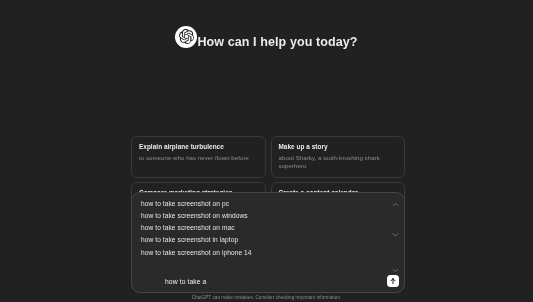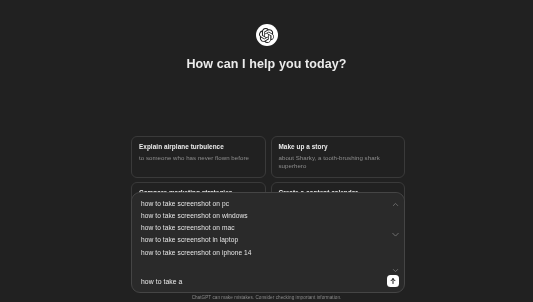--- a/index.html
+++ b/index.html
@@ -15,21 +15,20 @@
     background:#212121;
     display:flex;
     flex-direction:column;
     align-items:center;
   }
 
   
   .hero {
     margin-top:24px;
     display:flex;
-    flex-direction:column;
     align-items:center;
   }
   .logo-badge {
     width:22px; height:22px;
     border-radius:50%;
     background:#ffffff;
     display:flex; align-items:center; justify-content:center;
   }
   .logo-badge svg { display:block; }
   .hero-title {
@@ -129,20 +128,21 @@
   .composer-input {
     flex:1;
     background:transparent;
     border:none;
     outline:none;
     color:#ececec;
     font-family:"Liberation Sans", sans-serif;
     font-size:6.8px;
     letter-spacing:.08px;
     padding:0;
+    margin-left:24px;
   }
   .send-btn {
     width:12px; height:12px;
     border-radius:3.5px;
     background:#ffffff;
     border:none;
     display:flex;
     align-items:center;
     justify-content:center;
     cursor:pointer;

